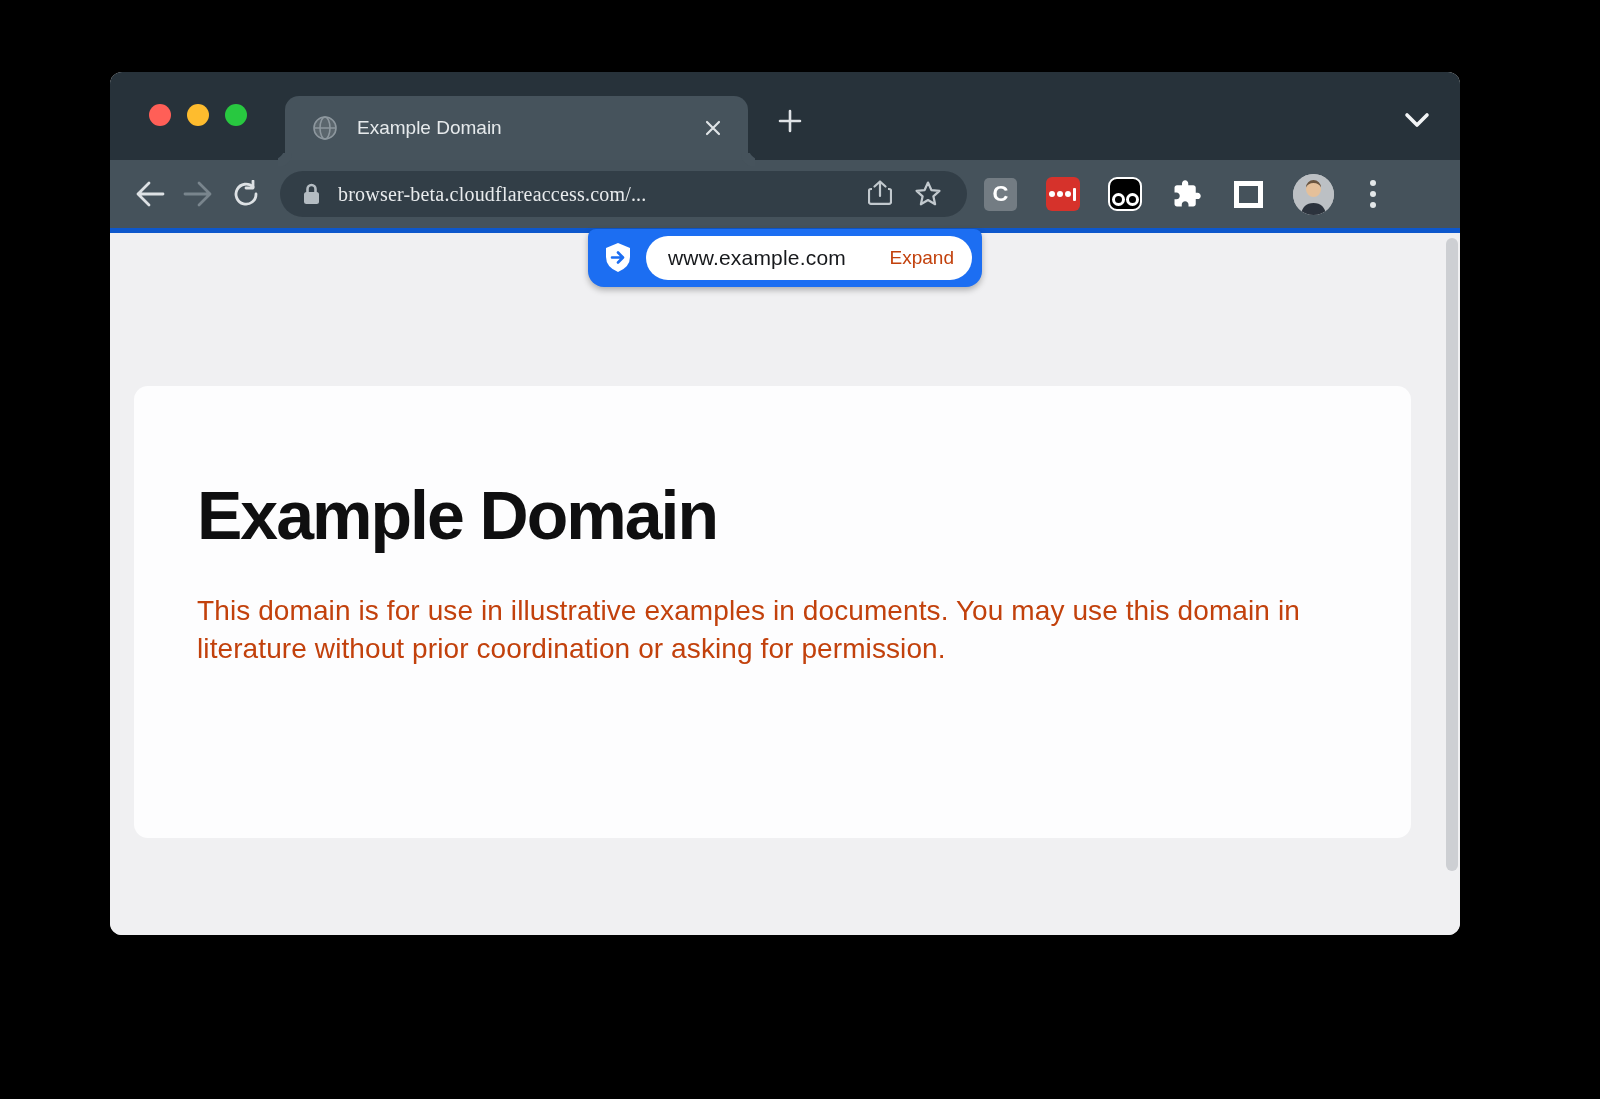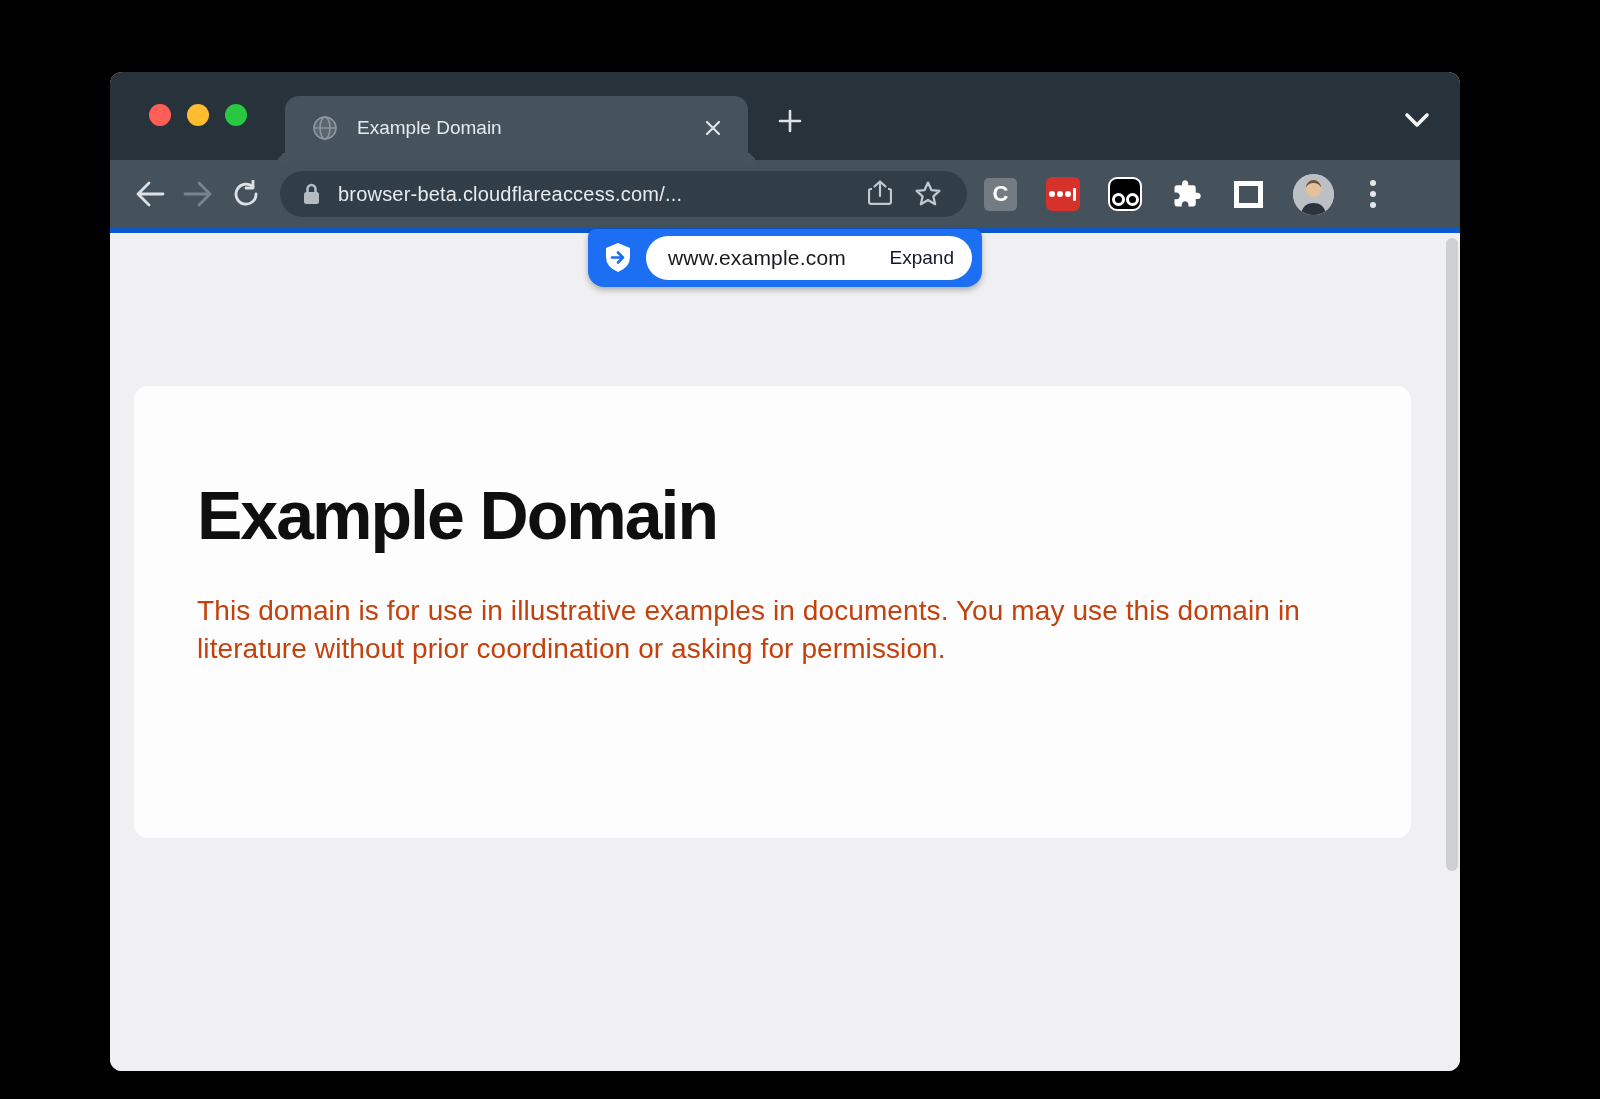--- a/index.html
+++ b/index.html
@@ -1,19 +1,19 @@
 <!DOCTYPE html>
 <html><head>
 <meta charset="utf-8">
 <style>
   * { margin:0; padding:0; box-sizing:border-box; }
   html,body { width:1600px; height:1099px; background:#000; font-family:"Liberation Sans", sans-serif; overflow:hidden; }
 
   .window {
-    position:absolute; left:110px; top:72px; width:1350px; height:999px;
+    position:absolute; left:110px; top:72px; width:1350px; height:863px;
     border-radius:12px; overflow:hidden; background:#f0f0f2;
     display:flex; flex-direction:column;
   }
 
   
   .tabstrip { position:relative; height:88px; background:#27323a; flex:none; }
   .traffic { position:absolute; top:32px; left:39px; display:flex; gap:16px; }
   .traffic span { width:22px; height:22px; border-radius:50%; display:block; }
   .light-red    { background:#ff5f57; }
   .light-yellow { background:#febc2e; }
@@ -36,21 +36,21 @@
   .tabsearch-btn { position:absolute; left:1290px; top:33px; width:34px; height:32px; display:flex; align-items:center; justify-content:center; }
 
   
   .toolbar { height:68px; background:#45525b; flex:none; display:flex; align-items:center; padding:0 14px 0 16px; }
   .nav-btn { width:48px; height:48px; display:flex; align-items:center; justify-content:center; flex:none; }
 
   .omnibox {
     margin-left:10px; width:687px; height:46px; background:#323e47; border-radius:23px;
     display:flex; align-items:center; padding:0 22px; flex:none;
   }
-  .omnibox .url { color:#e8ebed; font-size:20px; margin-left:17px; flex:1; white-space:nowrap; overflow:hidden; letter-spacing:.2px; }
+  .omnibox .url { color:#e8ebed; font-size:20px; margin-left:17px; flex:1; white-space:nowrap; overflow:hidden; letter-spacing:.2px;font-family:Liberation Serif, serif; }
   .omni-action { width:34px; height:34px; display:flex; align-items:center; justify-content:center; flex:none; }
 
   .ext-row { display:flex; align-items:center; margin-left:16px; gap:27px; }
   .ext-slot { width:35px; height:35px; display:flex; align-items:center; justify-content:center; flex:none; }
 
   .ext-c { width:33px; height:33px; background:#737c83; border-radius:5px; color:#fff; font-weight:bold; font-size:22px; display:flex; align-items:center; justify-content:center; }
   .ext-lastpass { width:34px; height:34px; background:#d6322b; border-radius:6px; display:flex; align-items:center; justify-content:center; gap:2px; }
   .ext-lastpass i { width:6px; height:6px; background:#fff; border-radius:50%; }
   .ext-lastpass b { width:3px; height:13px; background:#fff; border-radius:1px; }
   .ext-goggles { width:34px; height:34px; background:#000; border:2px solid #fff; border-radius:9px; position:relative; overflow:hidden; }
@@ -69,21 +69,21 @@
     position:absolute; top:-4px; left:478px; width:394px; height:58px;
     background:#1c6ef2; border-radius:8px 8px 16px 16px;
     box-shadow:0 3px 6px rgba(0,0,0,.28);
     display:flex; align-items:center; padding:0 10px 0 16px; z-index:5;
   }
   .iso-inner {
     margin-left:14px; background:#fff; height:44px; border-radius:22px; flex:1;
     display:flex; align-items:center; padding:0 18px 0 22px;
   }
   .iso-domain { color:#17191c; font-size:21px; letter-spacing:.2px; flex:1; }
-  .iso-action { color:#0f172a; font-size:19px; }
+  .iso-action { color:#c2410c; font-size:19px; }
 
   .card {
     position:absolute; left:24px; top:153px; width:1277px; height:452px;
     background:#fdfdfe; border-radius:14px;
   }
   .card h1 {
     margin:88px 0 0 63px; font-size:68px; line-height:82px; letter-spacing:-2px;
     color:#0f0f10; font-weight:bold;
   }
   .card p {

